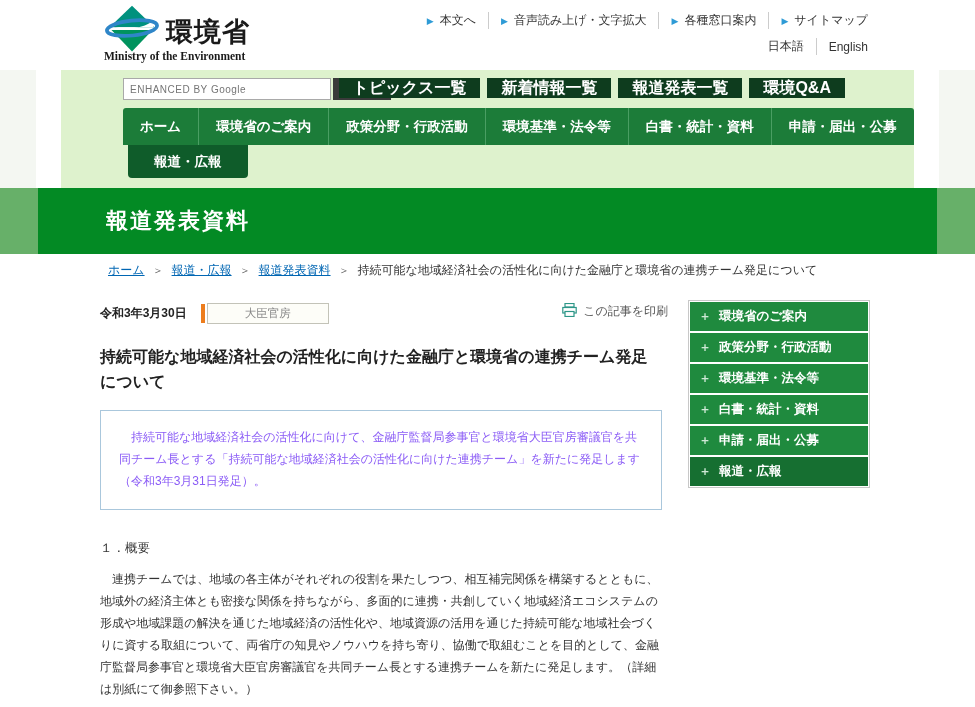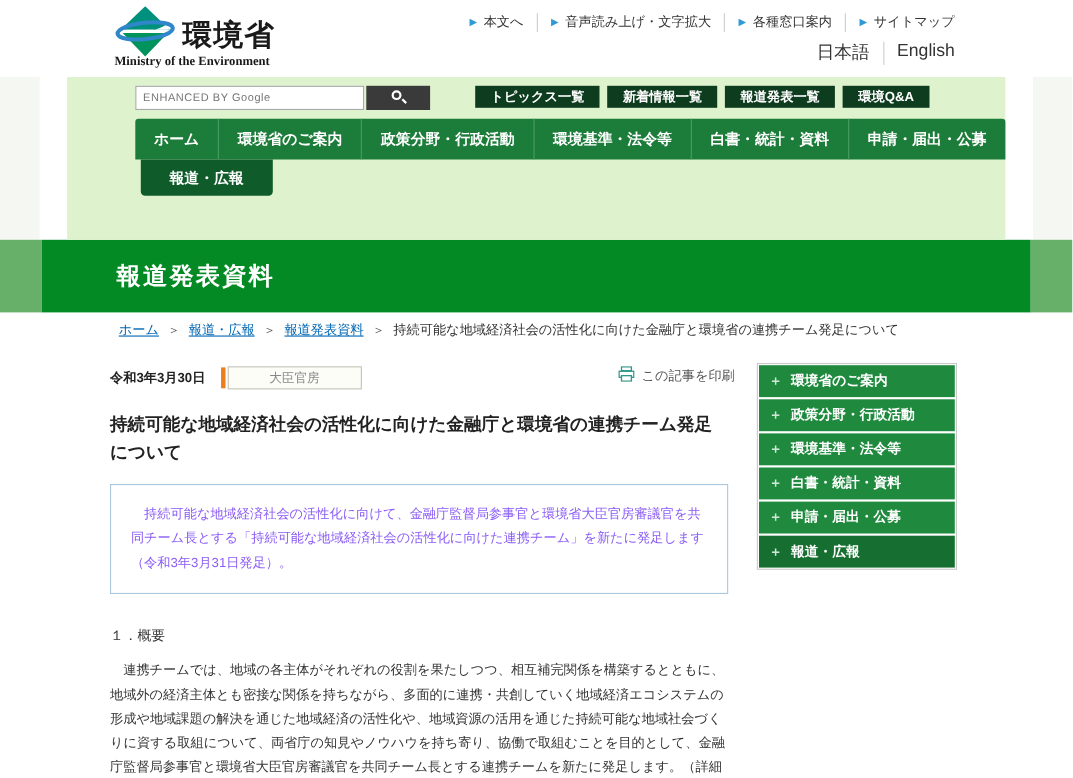--- a/index.html
+++ b/index.html
@@ -11,34 +11,34 @@
   
   .top-header { position:relative; height:70px; background:#fff;border-radius:18px; }
   .logo-wrap { position:absolute; left:104px; top:4px; width:230px; height:62px; }
   .logo-mark { position:absolute; left:0; top:0; }
   .logo-title { position:absolute; left:62px; top:10px; font-size:27px; font-weight:bold; color:#1a1a1a; letter-spacing:1px; }
   .logo-sub { position:absolute; left:0; top:46px; font-size:11.5px; font-weight:bold; color:#1a1a1a; font-family:"Liberation Serif","DejaVu Serif",serif; white-space:nowrap; }
   .quick-links { position:absolute; right:107px; top:12px; display:flex; align-items:center; font-size:12px; color:#333; }
   .quick-links .ql-item { display:flex; align-items:center; padding:0 12px; border-right:1px solid #ccc; cursor:pointer; white-space:nowrap; }
   .quick-links .ql-item:last-child { border-right:none; padding-right:0; }
   .arrow-glyph { color:#2e9bd6; font-size:9px; margin-right:6px; }
-  .lang-links { position:absolute; right:107px; top:38px; display:flex; align-items:flex-start; font-size:16px; color:#333; }
+  .lang-links { position:absolute; right:107px; top:38px; display:flex; align-items:center; font-size:12px; color:#333; }
   .lang-links .lang-item { padding:0 12px; border-right:1px solid #ccc; cursor:pointer; }
   .lang-links .lang-item:last-child { border-right:none; padding-right:0; }
   
-  .green-zone { display:flex; height:148px;gap:25px; }
+  .green-zone { display:flex; height:118px;gap:25px; }
   .gutter { width:38px; background:#f4f7f2; }
   .gz-center { width:899px; background:#def2cd; position:relative; }
   .search-row { position:absolute; left:62px; top:8px; display:flex; }
   .search-input { width:208px; height:22px; border:1px solid #a9a9a9; background:#fff; font-size:10px; color:#777; padding:0 6px; letter-spacing:0.5px; }
   .search-btn { width:58px; height:22px; margin-left:2px; background:#3a3a3a; border:none; cursor:pointer; position:relative; }
   .mag { display:inline-block; position:absolute; left:23px; top:4px; width:9px; height:9px; border:2px solid #fff; border-radius:50%; }
   .mag::after { content:""; position:absolute; left:7px; top:7px; width:5px; height:2px; background:#fff; transform:rotate(45deg); }
   .quick-buttons { position:absolute; right:69px; top:8px; display:flex; }
-  .qbtn { height:20px; line-height:20px; padding:0 14px; margin-left:7px; background:#0e3c1e; color:#fff; font-size:12px; font-weight:bold; border:none; cursor:pointer; white-space:nowrap;text-align:right; }
+  .qbtn { height:20px; line-height:20px; padding:0 14px; margin-left:7px; background:#0e3c1e; color:#fff; font-size:16px; font-weight:bold; border:none; cursor:pointer; white-space:nowrap;text-align:right; }
   .main-nav { position:absolute; left:62px; top:38px; display:flex; height:37px; background:#1c7c39; border-radius:3px 3px 0 0; }
   .nav-item { display:flex; align-items:center; padding:0 17px; color:#fff; font-size:13.5px; font-weight:bold; border-right:1px solid #4a9e63; cursor:pointer; white-space:nowrap; }
   .nav-item:last-child { border-right:none; }
   .nav-tab-row { position:absolute; left:67px; top:75px; }
   .nav-tab { display:inline-block; height:33px; line-height:33px; padding:0 26px; background:#0f5c2a; color:#fff; font-size:13.5px; font-weight:bold; border-radius:0 0 4px 4px; cursor:pointer; }
   
   .page-band { display:flex; height:66px; }
   .band-edge { width:38px; background:#67b069; }
   .band-center { width:899px; background:#038a24; display:flex; align-items:center; }
   .band-title { color:#fff; font-size:22px; font-weight:bold; padding-left:68px; letter-spacing:2px; }

